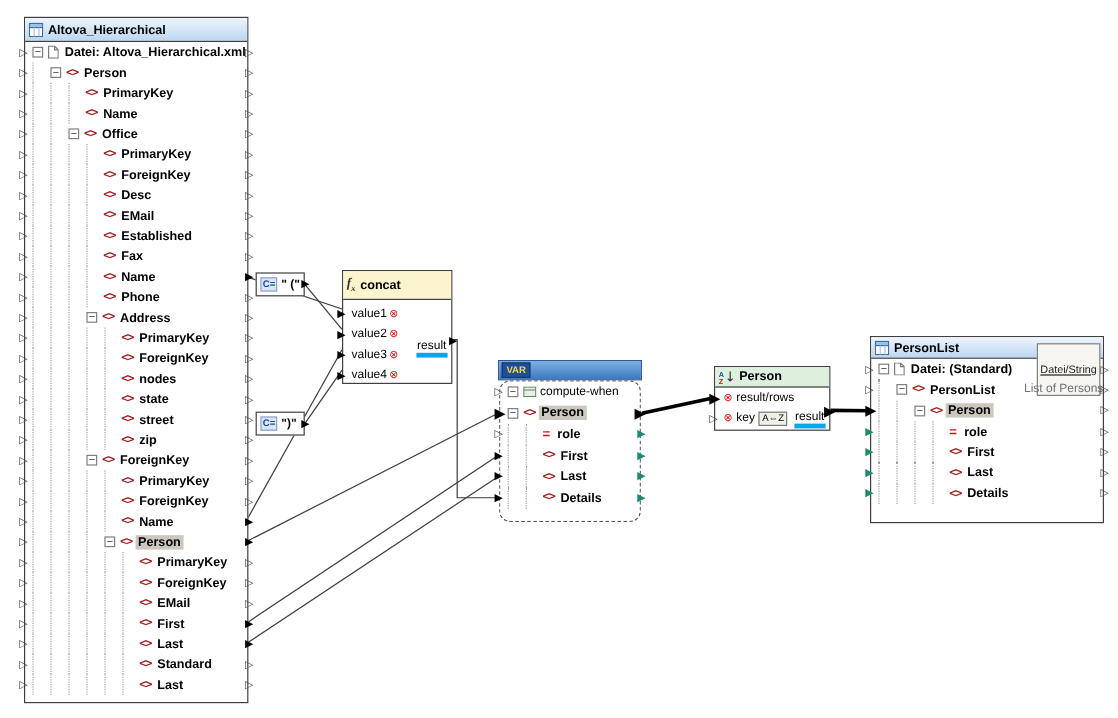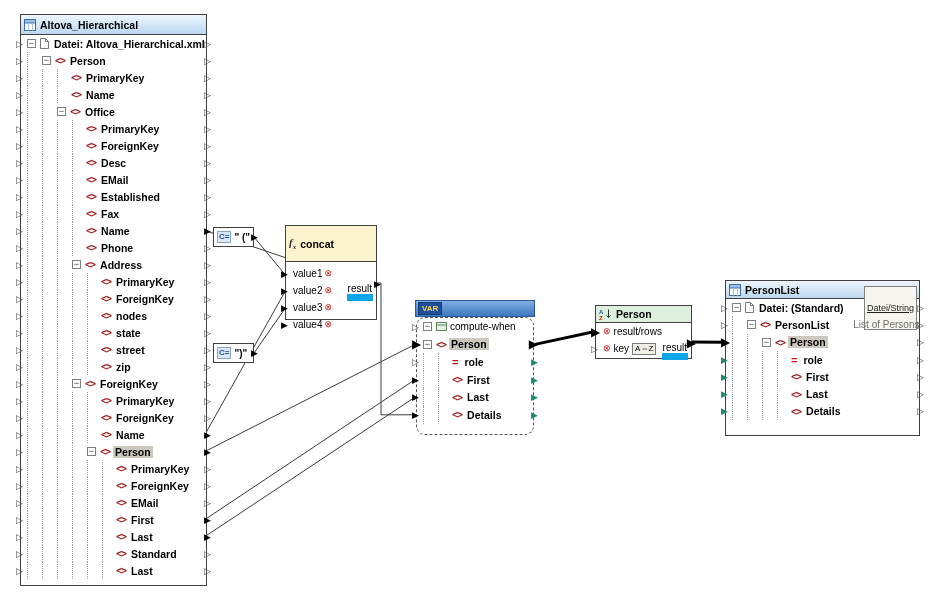--- a/index.html
+++ b/index.html
@@ -10,21 +10,21 @@
   .comp{background:#fff;border:1px solid #404040;}
   #cmp-source{left:20px;top:14px;width:185px;height:570px;}
   #cmp-concat{left:285px;top:225px;width:90px;height:93px;}
   #cmp-sort{left:595px;top:305px;width:95px;height:52px;}
   #cmp-target{left:725px;top:280px;width:193px;height:154px;}
   #cmp-var{left:415px;top:300px;width:120px;height:135px;}
 
   .chead{display:flex;align-items:center;gap:4px;padding:0 3px;border-bottom:1px solid #404040;box-sizing:border-box;}
   #cmp-source .chead{height:20px;background:linear-gradient(#eef5fc,#bcd7f0);}
   #cmp-target .chead{height:18px;background:linear-gradient(#eef5fc,#bcd7f0);}
-  #cmp-concat .chead{height:36px;background:#fcf4cf;}
+  #cmp-concat .chead{height:24px;background:#fcf4cf;}
   #cmp-sort .chead{height:17px;background:#ddefdd;}
   .htitle{font-size:10.5px;font-weight:bold;white-space:nowrap;}
   .hicon{display:inline-flex;}
 
   .tbody{position:relative;}
   #concat-rows{padding-top:3px;}
   .trow,.frow{display:flex;align-items:center;position:relative;}
   .trow{padding-left:6px;}
   .frow{padding-left:7px;}
   .guide{flex:0 0 14px;height:100%;border-left:1px dotted #a0a0a0;}
@@ -46,21 +46,21 @@
 
   .port{position:absolute;top:50%;transform:translateY(-50%);font-size:9px;line-height:9px;z-index:2;cursor:crosshair;}
   .pl{left:-5px;}.pr{right:-5px;}
   .port.open{color:#444;}
   .port.black{color:#000;}
   .port.thick{font-size:12px;line-height:12px;color:#000;}
   .port.child{color:var(--teal,#1f8a70);}
   .aport{position:absolute;right:-5px;transform:translateY(-50%);font-size:9px;line-height:9px;z-index:2;cursor:crosshair;}
   .aport.thick{font-size:12px;line-height:12px;}
   .outwrap{position:absolute;right:3px;z-index:1;}
-  .outlbl{font-size:10px;border-bottom:7px solid #0ea5e9;padding:0 1px;white-space:nowrap;}
+  .outlbl{font-size:10px;border-bottom:4px solid #0ea5e9;padding:0 1px;white-space:nowrap;}
 
   .constbox{height:20px;border:1px solid #404040;background:#fff;display:flex;align-items:center;padding:0 3px;gap:3px;box-sizing:border-box;}
   #const-0{left:213px;top:227px;width:41px;}
   #const-1{left:213px;top:343px;width:41px;}
   .cbadge{font-size:8px;font-weight:bold;color:#1a4fa0;border:1px solid #8aa4cc;background:#dbe6f5;padding:0 1px;line-height:10px;}
   .cval{font-size:10px;font-weight:bold;white-space:nowrap;}
 
   .vhead{position:absolute;top:0;left:0;right:0;height:17px;background:linear-gradient(#7fb0e4,#3e78bd);
          border:1px solid #2d5a94;display:flex;align-items:center;box-sizing:border-box;}
   .vbadge{background:#1f4e9c;color:#ffd34d;font-size:8px;font-weight:bold;padding:0 3px;border:1px solid #123a73;margin-left:2px;line-height:11px;}

